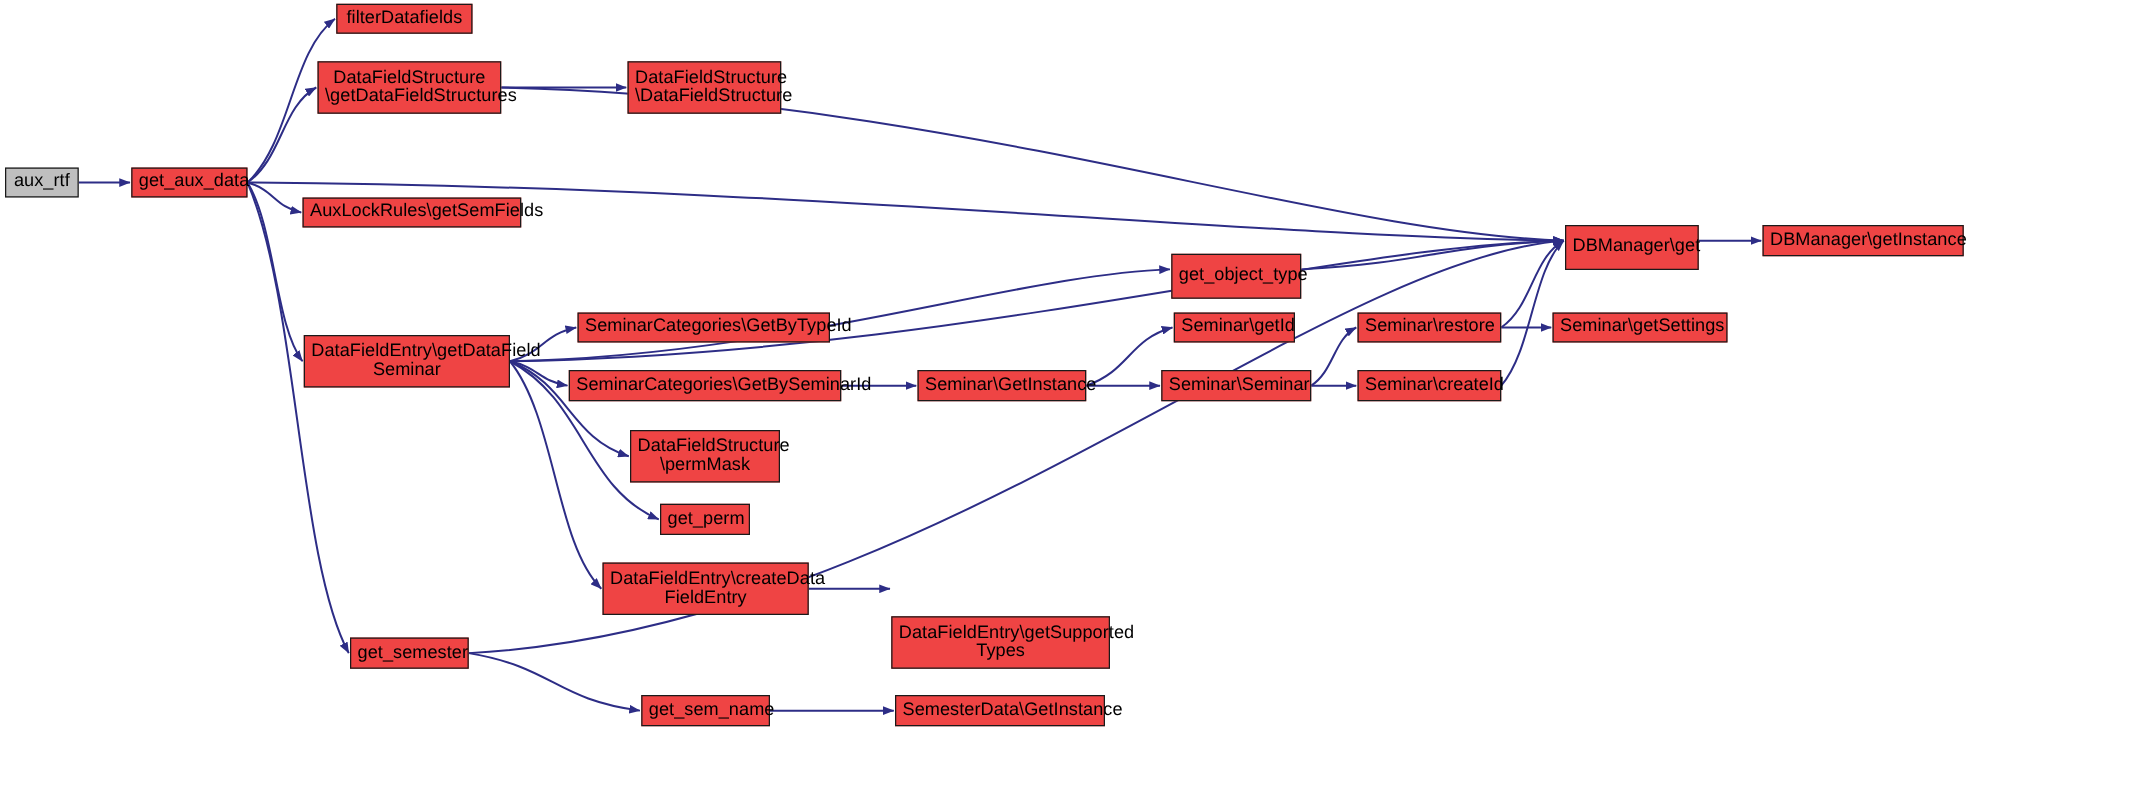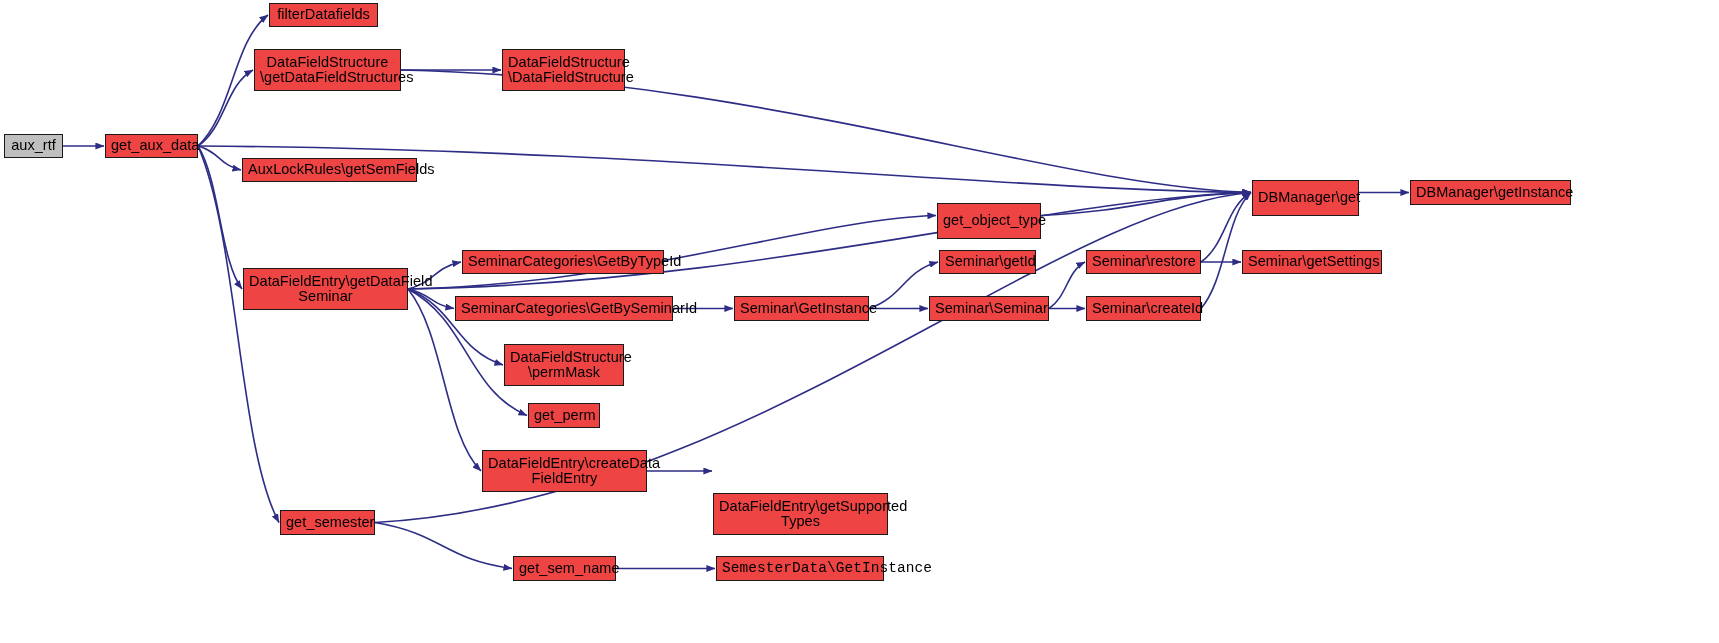--- a/index.html
+++ b/index.html
@@ -110,21 +110,21 @@
     <div class="node" style="left: 455px; top: 296px; width: 218px; height: 25px;"><span class="node-label">SeminarCategories\GetBySeminarId</span></div>
     <div class="node" style="left: 504px; top: 344px; width: 120px; height: 42px;"><span class="node-label">DataFieldStructure
 \permMask</span></div>
     <div class="node" style="left: 528px; top: 403px; width: 72px; height: 25px;"><span class="node-label">get_perm</span></div>
     <div class="node" style="left: 482px; top: 450px; width: 165px; height: 42px;"><span class="node-label">DataFieldEntry\createData
 FieldEntry</span></div>
     <div class="node" style="left: 713px; top: 450px; width: 175px; height: 42px; margin-top: 43px;"><span class="node-label">DataFieldEntry\getSupported
 Types</span></div>
     <div class="node" style="left: 280px; top: 510px; width: 95px; height: 25px;"><span class="node-label">get_semester</span></div>
     <div class="node" style="left: 513px; top: 556px; width: 103px; height: 25px;"><span class="node-label">get_sem_name</span></div>
-    <div class="node" style="left: 716px; top: 556px; width: 168px; height: 25px; font-family: Liberation Mono, monospace;"><span class="node-label">SemesterData\GetInstance</span></div>
+    <div class="node" style="left: 716px; top: 556px; width: 168px; height: 25px;"><span class="node-label">SemesterData\GetInstance</span></div>
     <div class="node" style="left: 734px; top: 296px; width: 135px; height: 25px;"><span class="node-label">Seminar\GetInstance</span></div>
     <div class="node" style="left: 929px; top: 296px; width: 120px; height: 25px;"><span class="node-label">Seminar\Seminar</span></div>
     <div class="node" style="left: 939px; top: 250px; width: 97px; height: 24px;"><span class="node-label">Seminar\getId</span></div>
     <div class="node" style="left: 1086px; top: 250px; width: 115px; height: 24px;"><span class="node-label">Seminar\restore</span></div>
     <div class="node" style="left: 1086px; top: 296px; width: 115px; height: 25px;"><span class="node-label">Seminar\createId</span></div>
     <div class="node" style="left: 1242px; top: 250px; width: 140px; height: 24px;"><span class="node-label">Seminar\getSettings</span></div>
     <div class="node" style="left: 937px; top: 203px; width: 104px; height: 36px;"><span class="node-label">get_object_type</span></div>
     <div class="node" style="left: 1252px; top: 180px; width: 107px; height: 36px;"><span class="node-label">DBManager\get</span></div>
     <div class="node" style="left: 1410px; top: 180px; width: 161px; height: 25px;"><span class="node-label">DBManager\getInstance</span></div>
   </div>

